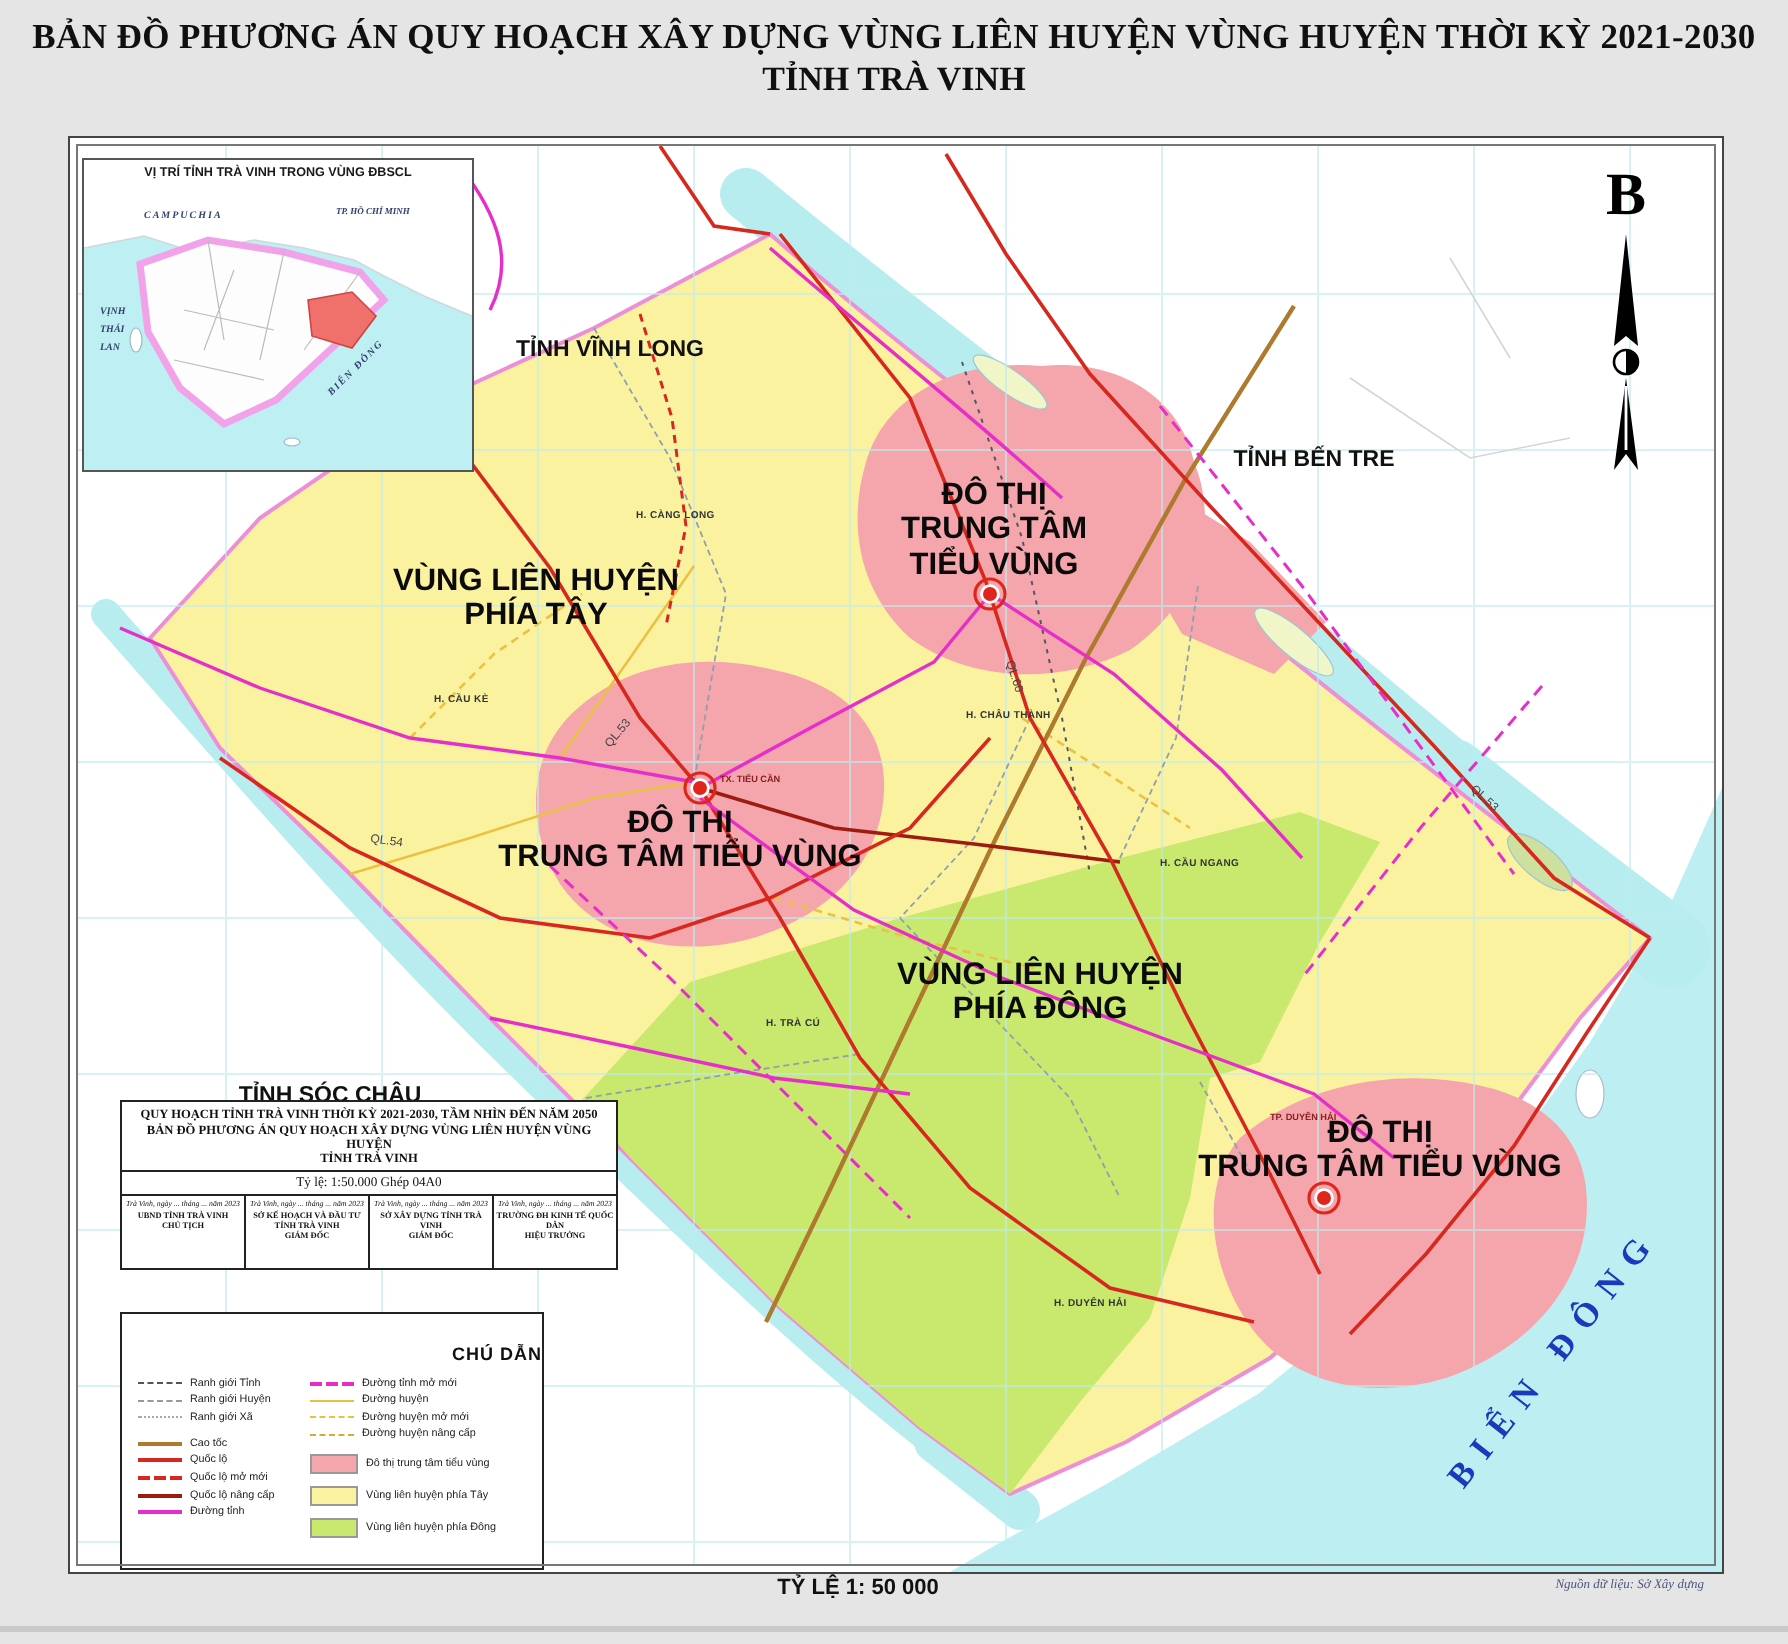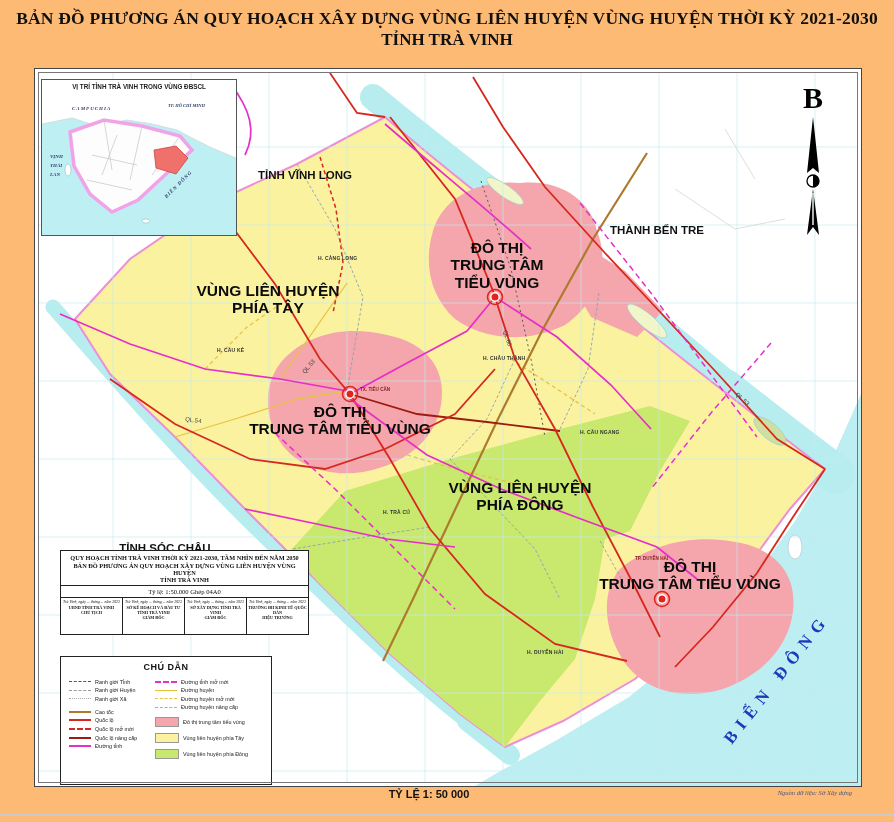--- a/index.html
+++ b/index.html
@@ -1,16 +1,16 @@
 <!DOCTYPE html>
 <html><head>
 <meta charset="utf-8">
 <style>
   html,body{margin:0;padding:0;background:#fff;}
-  #stage{position:relative;width:894px;height:822px;background:#fdba74;overflow:hidden;
+  #stage{position:relative;width:894px;height:822px;background:#e5e5e5;overflow:hidden;
          font-family:"Liberation Sans",sans-serif;}
   .abs{position:absolute;}
   .prel{white-space:pre-line;}
   
   .ptitle{left:0;top:8px;width:894px;text-align:center;font-family:"Liberation Serif",serif;
           font-weight:bold;color:#101010;}
   .ptitle .l1{font-size:17.5px;letter-spacing:.2px;}
   .ptitle .l2{font-size:17px;margin-top:1px;}
   
   #sheet{left:34px;top:68px;width:826px;height:717px;border:1.4px solid #444;background:#fff;}
@@ -40,21 +40,21 @@
   #tblock .scaleline{font-size:6.6px;text-align:center;border-top:1px solid #222;border-bottom:1px solid #222;
           padding:2px 0;}
   #tblock .sigs{display:flex;}
   #tblock .sig{width:25%;border-right:1px solid #222;padding:2px 1px 14px 1px;text-align:center;}
   #tblock .sig:last-child{border-right:none;}
   #tblock .sig .d{font-size:3.9px;font-style:italic;}
   #tblock .sig .o{font-size:4.2px;font-weight:bold;margin-top:1px;}
   #tblock .sig .r{font-size:4.2px;font-weight:bold;}
   
   #legend{left:25px;top:587px;width:210px;height:127px;background:#fff;border:1px solid #222;z-index:20;}
-  #legend .ltitle{text-align:center;font-size:9px;font-weight:bold;color:#111;margin-top:5px;letter-spacing:.5px;}
+  #legend .ltitle{text-align:right;font-size:9px;font-weight:bold;color:#111;margin-top:15px;letter-spacing:.5px;}
   #legend .cols{display:flex;margin-top:4px;}
   #legend .colL{width:92px;padding-left:8px;box-sizing:border-box;}
   #legend .colR{flex:1;padding-left:2px;}
   .litem{display:flex;align-items:center;margin:2.6px 0;}
   .litem .sw{width:22px;margin-right:4px;flex:none;}
   .litem .lb{font-size:5.4px;color:#222;}
   .ln{height:0;}
   .sw-tinh{border-top:1.6px dashed #555;}
   .sw-huyen{border-top:1.4px dashed #999;}
   .sw-xa{border-top:1.2px dotted #aaa;}
@@ -173,21 +173,21 @@
         <text x="270" y="305" transform="rotate(-50 270 305)">QL.53</text>
         <text x="150" y="352" transform="rotate(8 150 352)">QL.54</text>
         <text x="468" y="262" transform="rotate(72 468 262)">QL.60</text>
         <text x="700" y="326" transform="rotate(42 700 326)">QL.53</text>
       </g>
     </svg>
 
     <div id="innerframe" class="abs"></div>
 
     <div class="abs neigh" style="left:190px;top:72px;width:160px;">TỈNH VĨNH LONG</div>
-    <div class="abs neigh" style="left:537px;top:127px;width:170px;">THÀNH BẾN TRE</div>
+    <div class="abs neigh" style="left:537px;top:127px;width:170px;">TỈNH BẾN TRE</div>
     <div class="abs neigh" style="left:45px;top:445px;width:170px;">TỈNH SÓC CHÂU</div>
 
     <div class="abs region big prel" style="left:133px;top:213px;width:200px;">VÙNG LIÊN HUYỆN
 PHÍA TÂY</div>
     <div class="abs region big prel" style="left:372px;top:170px;width:180px;">ĐÔ THỊ
 TRUNG TÂM
 TIỂU VÙNG</div>
     <div class="abs region big prel" style="left:165px;top:334px;width:280px;">ĐÔ THỊ
 TRUNG TÂM TIỂU VÙNG</div>
     <div class="abs region big prel" style="left:385px;top:410px;width:200px;">VÙNG LIÊN HUYỆN

